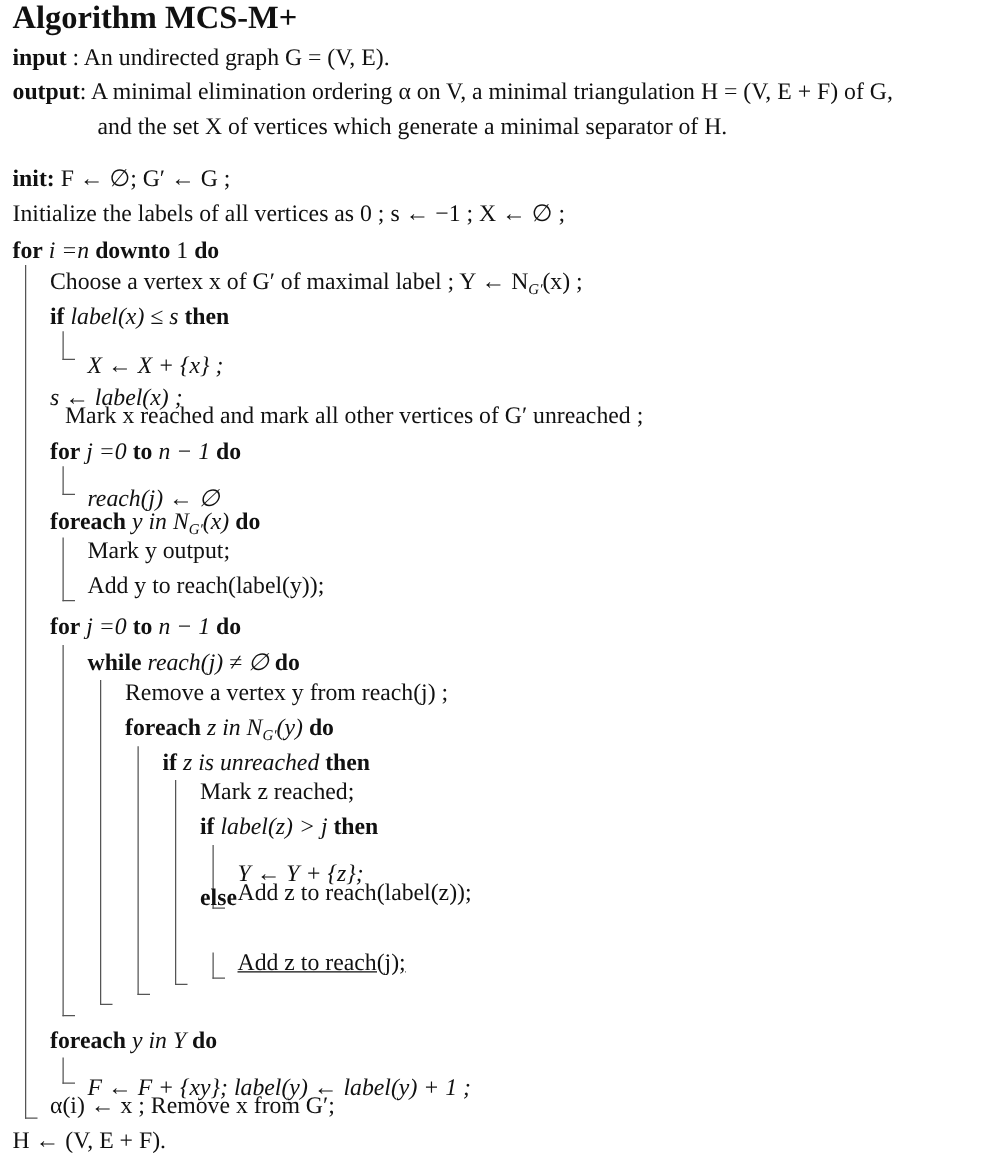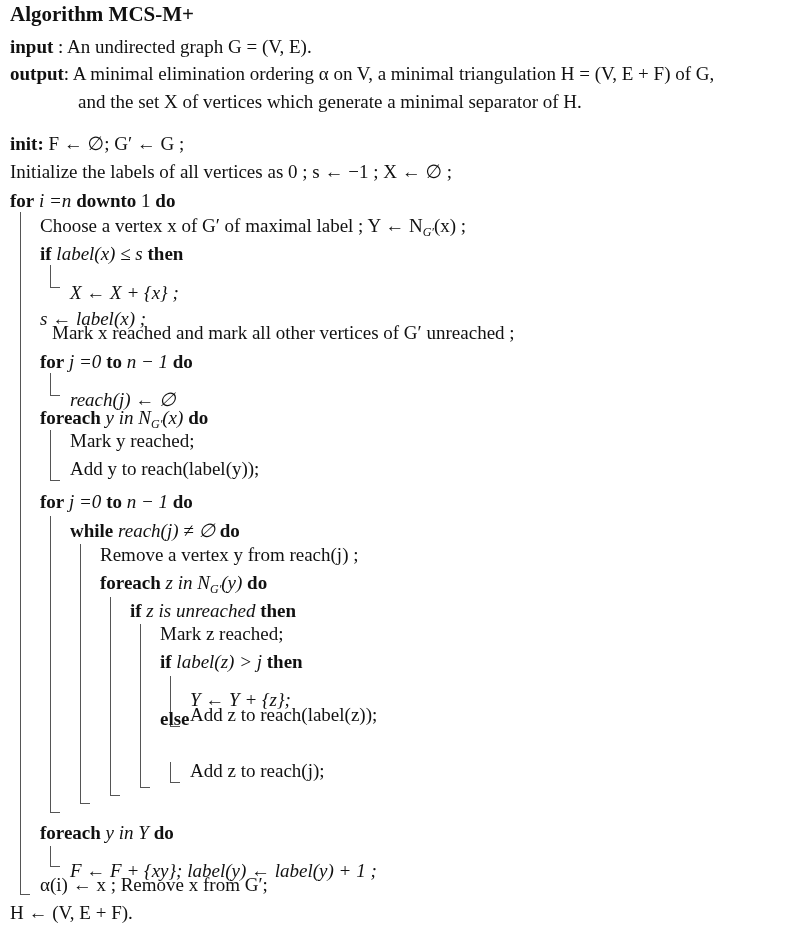--- a/index.html
+++ b/index.html
@@ -10,21 +10,21 @@
     font-size: 19px;
   }
   .line {
     position: absolute;
     white-space: nowrap;
     line-height: 22px;
     height: 22px;
   }
   .kw { font-weight: bold; }
   .m { font-style: italic; margin-top: 14px; }
-  .title { font-weight: bold; font-size: 21px; }
+  .title { font-weight: bold; font-size: 26px; }
   .vbar {
     position: absolute;
     border-left: 1.3px solid #555555;
     border-bottom: 1.3px solid #555555;
     width: 9px;
   }
   sub { font-size: 12px; vertical-align: -4px; font-style: italic; }
 </style>
 </head>
 <body>
@@ -68,21 +68,21 @@
   <div class="line" style="left:40px; top:351px;">
     <span class="kw">for</span><span class="m">  j =0 </span><span class="kw"> to</span><span class="m"> n − 1 </span><span class="kw">do</span>
   </div>
   <div class="vbar" style="left:50px; top:373px; height:22px;"></div>
   <div class="line m" style="left:70px; top:375px;">reach(j) ← ∅</div>
 
   <div class="line" style="left:40px; top:407px;text-align:center;">
     <span class="kw">foreach</span><span class="m"> y in N</span><sub>G′</sub><span class="m">(x) </span><span class="kw">do</span>
   </div>
   <div class="vbar" style="left:50px; top:430px; height:50px;"></div>
-  <div class="line" style="left:70px; top:430px;">Mark y reached;</div>
+  <div class="line" style="left:70px; top:430px;">Mark y output;</div>
   <div class="line" style="left:70px; top:458px;">Add y to reach(label(y));</div>
 
   <div class="line" style="left:40px; top:491px;">
     <span class="kw">for</span><span class="m">  j =0 </span><span class="kw"> to</span><span class="m"> n − 1 </span><span class="kw">do</span>
   </div>
   <div class="vbar" style="left:50px; top:516px; height:296px;"></div>
 
   <div class="line" style="left:70px; top:520px;">
     <span class="kw">while</span><span class="m">  reach(j) ≠ ∅ </span><span class="kw">do</span>
   </div>
@@ -104,21 +104,21 @@
 
   <div class="line" style="left:160px; top:651px;">
     <span class="kw">if</span><span class="m"> label(z) &gt; j </span><span class="kw">then</span>
   </div>
   <div class="vbar" style="left:170px; top:676px; height:50px;"></div>
   <div class="line m" style="left:190px; top:675px;">Y ← Y + {z};</div>
   <div class="line" style="left:190px; top:704px;">Add z to reach(label(z));</div>
 
   <div class="line kw" style="left:160px; top:708px;">else</div>
   <div class="vbar" style="left:170px; top:762px; height:20px;"></div>
-  <div class="line" style="left:190px; top:760px;">Add z to reach(j);</div>
+  <div class="line" style="left:190px; top:760px;text-decoration:underline;">Add z to reach(j);</div>
 
   <div class="line" style="left:40px; top:822px;">
     <span class="kw">foreach</span><span class="m"> y in Y </span><span class="kw">do</span>
   </div>
   <div class="vbar" style="left:50px; top:846px; height:20px;"></div>
   <div class="line m" style="left:70px; top:846px;">F ← F + {xy}; label(y) ← label(y) + 1 ;</div>
 
   <div class="line" style="left:40px; top:874px;">α(i) ← x ; Remove x from G′;</div>
 
   <div class="line" style="left:10px; top:902px;">H ← (V, E + F).</div>

